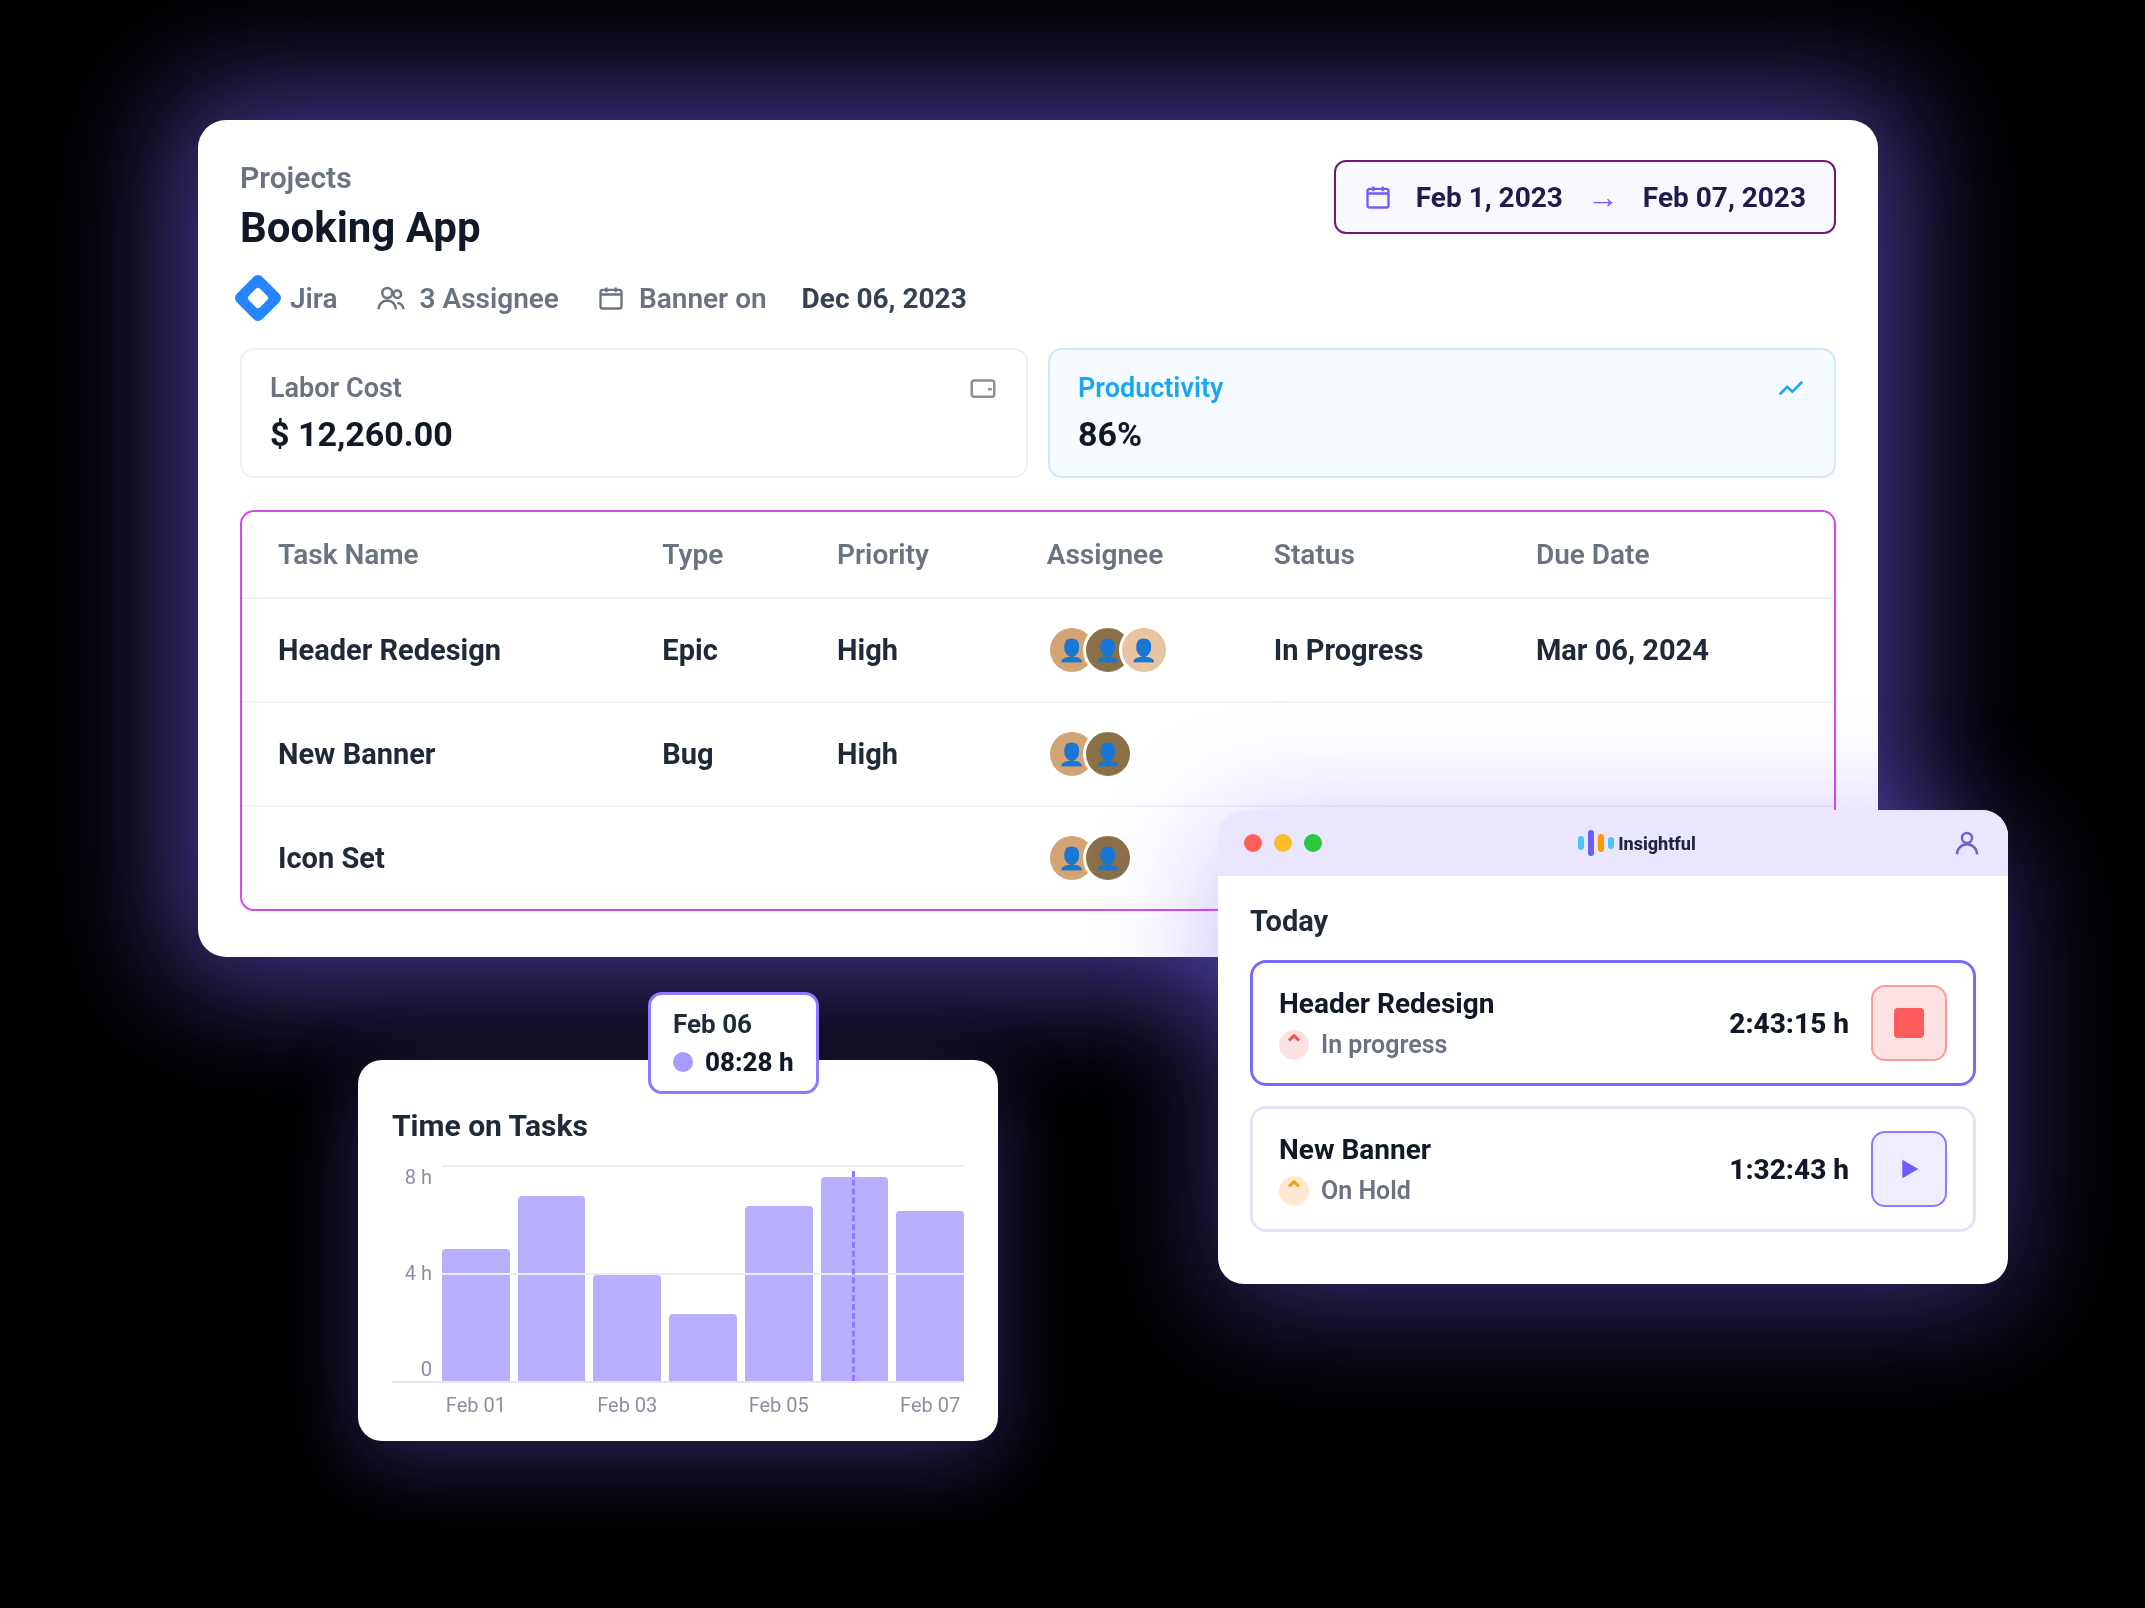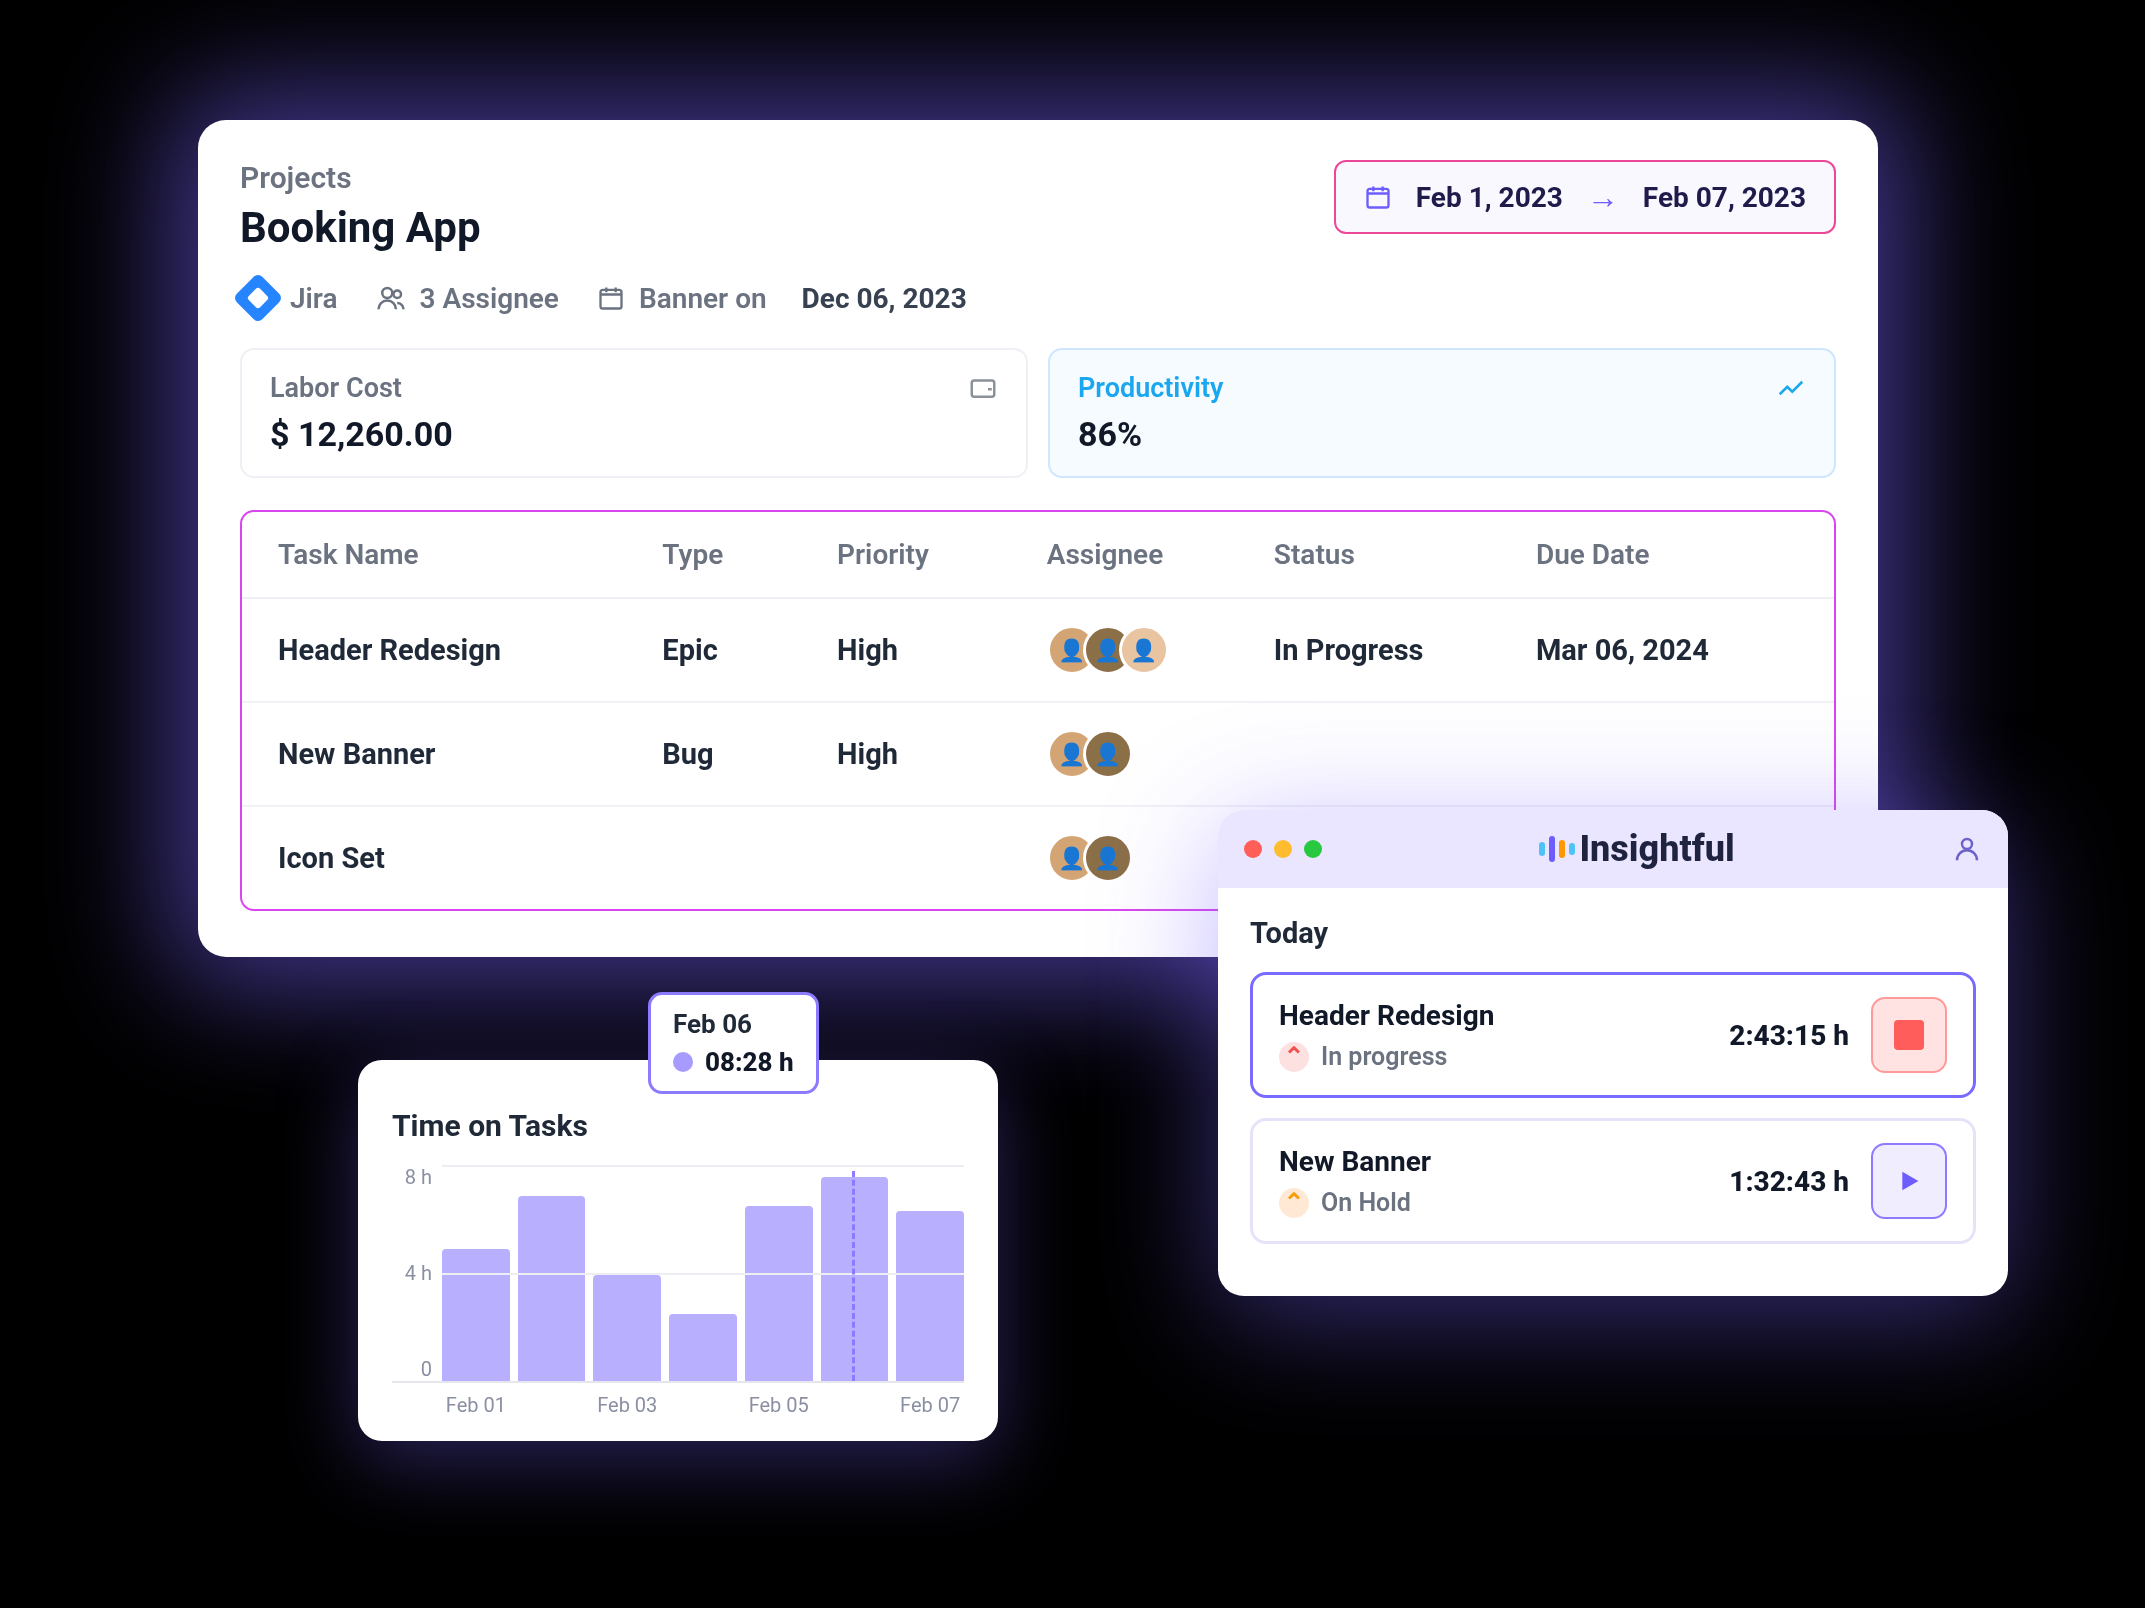--- a/index.html
+++ b/index.html
@@ -22,21 +22,21 @@
   width: 1680px;
   box-shadow: 0 0 120px 30px rgba(120,100,255,0.55);
 }
 
 .header-row { display:flex; justify-content:space-between; align-items:flex-start; }
 .breadcrumb { color:#6b7280; font-size:30px; font-weight:600; margin-bottom:8px; }
 .title { font-size:42px; font-weight:700; color:#111827; }
 
 .date-range {
   display:flex; align-items:center; gap:24px;
-  border:2px solid #ec4899; border-radius:12px;
+  border:2px solid #701a75; border-radius:12px;
   padding:16px 28px; background:#f9f8ff;
 }
 .date-range svg { width:28px; height:28px; }
 .date-text { font-size:28px; font-weight:700; color:#1f1b4a; }
 .arrow-right { color:#6d5dfc; font-size:32px; font-weight:700; }
 
 .meta-row { display:flex; gap:38px; align-items:center; margin-top:28px; }
 .meta-item { display:flex; align-items:center; gap:14px; font-size:28px; color:#6b7280; font-weight:600; }
 .jira-badge { width:36px; height:36px; background:#2684ff; transform:rotate(45deg); display:flex; align-items:center; justify-content:center; border-radius:6px; }
 .jira-badge::after { content:''; width:16px; height:16px; background:#fff; border-radius:3px; }
@@ -95,21 +95,21 @@
   position:absolute; left:1170px; top:810px; width:790px;
   background:#fff; border-radius:26px; overflow:hidden;
   box-shadow: 0 20px 120px rgba(120,100,255,0.45);
 }
 .tracker-title-bar {
   background:#eae6ff; padding:18px 26px; display:flex; align-items:center; justify-content:space-between;
 }
 .window-dots { display:flex; gap:12px; }
 .win-dot { width:18px; height:18px; border-radius:50%; }
 .win-dot.r { background:#ff5f57; } .win-dot.y { background:#febc2e; } .win-dot.g { background:#28c840; }
-.app-brand { display:flex; align-items:center; gap:4px; font-size:36px; font-weight:800; color:#1f2340; }
+.app-brand { display:flex; align-items:center; gap:4px; font-size:18px; font-weight:800; color:#1f2340; }
 .brand-icon { display:flex; gap:4px; align-items:center; }
 .brand-bar { width:6px; border-radius:3px; }
 .user-icon { width:30px; height:30px; color:#6d62c9; }
 .tracker-body { padding:28px 32px 32px; }
 .tracker-today { font-size:29px; font-weight:700; color:#1f2937; margin-bottom:22px; }
 .tracker-item { border:3px solid #e5e2fa; border-radius:16px; padding:22px 26px; display:flex; align-items:center; justify-content:space-between; margin-bottom:20px; }
 .tracker-item.active { border-color:#7a6bff; }
 .tracker-left { display:flex; flex-direction:column; gap:10px; }
 .tracker-name { font-size:28px; font-weight:700; color:#111827; }
 .tracker-status { display:flex; align-items:center; gap:12px; font-size:25px; color:#6b7280; font-weight:600; }

